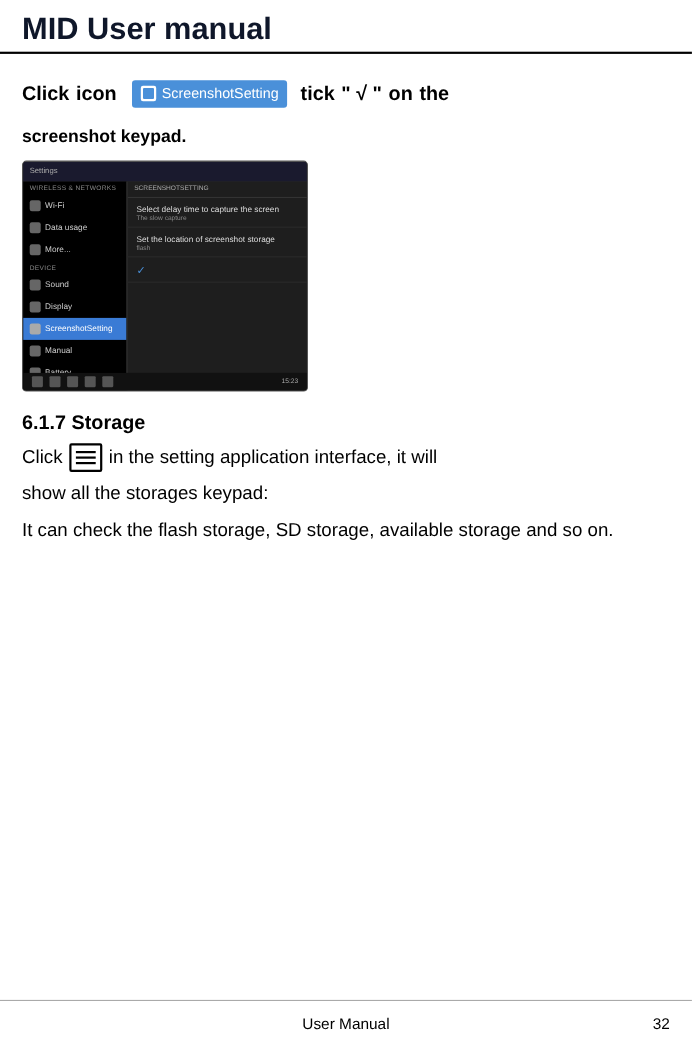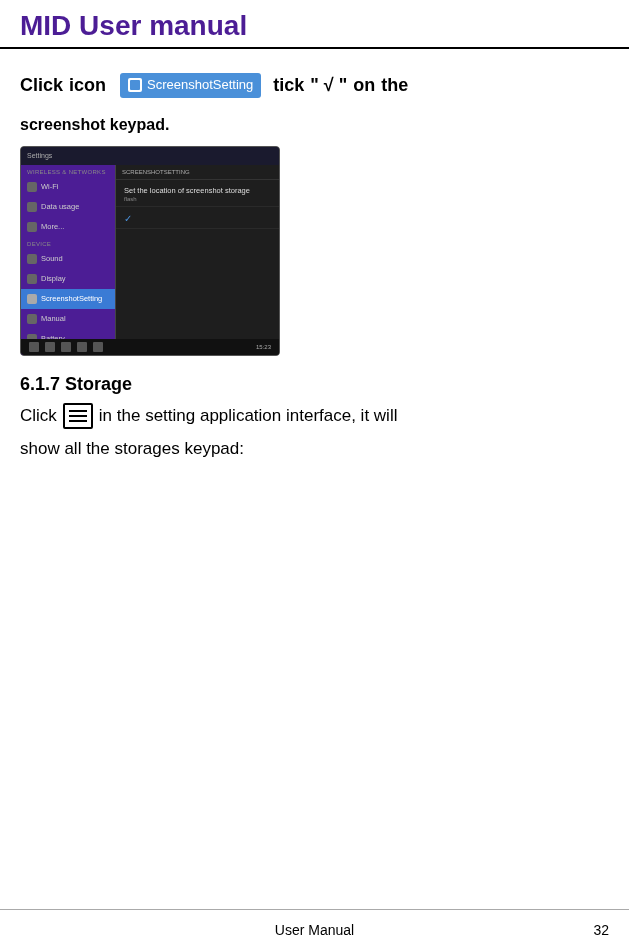--- a/index.html
+++ b/index.html
@@ -27,21 +27,21 @@
     
     .header {
       padding: 10px 20px 5px 20px;
       border-bottom: 2px solid #000;
       margin-bottom: 10px;
     }
 
     .header h1 {
       font-size: 28px;
       font-weight: bold;
-      color: #4c1d95;
+      color: #0f172a;
     }
 
     
     .content {
       padding: 0 20px;
     }
 
     
     .click-icon-line {
       display: flex;
@@ -134,21 +134,21 @@
       font-size: 7px;
     }
 
     .settings-body {
       display: flex;
       height: calc(100% - 18px);
     }
 
     .settings-left-panel {
       width: 95px;
-      background: #4c1d95;
+      background: #000000;
       border-right: 1px solid #444;
       overflow: hidden;
     }
 
     .settings-section-header {
       padding: 4px 6px 2px 6px;
       font-size: 6px;
       color: #888;
       text-transform: uppercase;
       letter-spacing: 0.3px;
@@ -394,20 +394,24 @@
           <div class="settings-item">
             <div class="settings-item-icon"></div>
             <span>Apps</span>
           </div>
 
         </div>
 
         <div class="settings-right-panel">
           <div class="settings-right-header">SCREENSHOTSETTING</div>
 
+          <div class="settings-right-item">
+            <div class="settings-right-item-title">Select delay time to capture the screen</div>
+            <div class="settings-right-item-subtitle">The slow capture</div>
+          </div>
 
           <div class="settings-right-item">
             <div class="settings-right-item-title">Set the location of screenshot storage</div>
             <div class="settings-right-item-subtitle">flash</div>
           </div>
 
           <div class="settings-right-item">
             <div class="settings-right-item-row">
               <span class="settings-checkmark">✓</span>
             </div>
@@ -435,20 +439,21 @@
       <span class="storage-icon">
         <span class="storage-icon-line"></span>
         <span class="storage-icon-line"></span>
         <span class="storage-icon-line"></span>
       </span>
       <span>in the setting application interface, it will</span>
     </div>
 
     <div class="para-block">show all the storages keypad:</div>
 
+    <div class="para-block">It can check the flash storage, SD storage, available storage and so on.</div>
 
   </div>
 
   <div class="footer">
     <span class="footer-label">User Manual</span>
     <span class="footer-page-number">32</span>
   </div>
 </div>
 
 </body></html>

